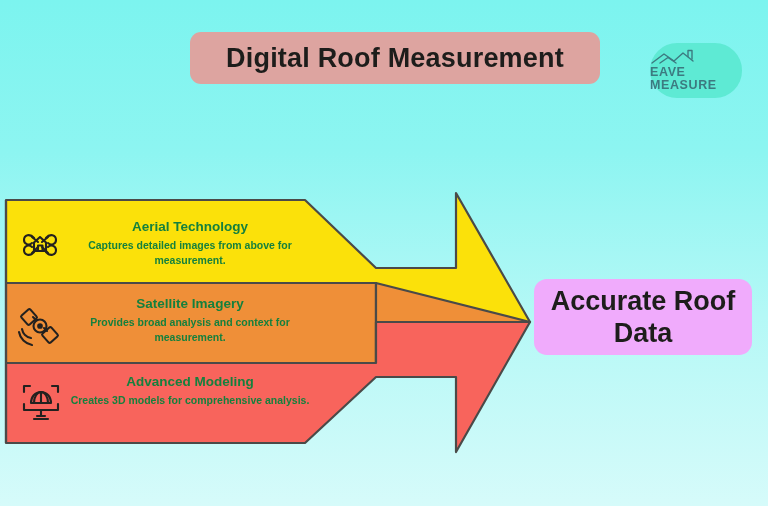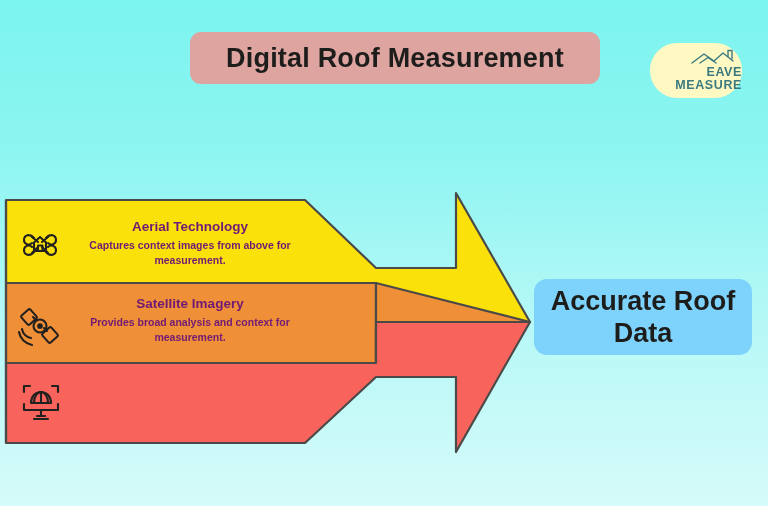--- a/index.html
+++ b/index.html
@@ -40,25 +40,25 @@
     white-space: nowrap;
   }
 
   
   #logo-pill {
     position: absolute;
     left: 650px;
     top: 43px;
     width: 92px;
     height: 55px;
-    background: #fef9c3;
+    background: #5eead4;
     border-radius: 27px;
     display: flex;
     flex-direction: column;
-    align-items: flex-end;
+    align-items: flex-start;
     justify-content: center;
   }
   #logo-house {
     display: block;
     margin-bottom: 0px;
   }
   .logo-word {
     font-size: 12.5px;
     font-weight: bold;
     color: #3c7a80;
@@ -70,21 +70,21 @@
   #arrow-svg {
     position: absolute;
     left: 0;
     top: 0;
   }
 
   
   .band-text {
     position: absolute;
     text-align: center;
-    color: #701a75;
+    color: #15803d;
     pointer-events: none;
   }
   .band-heading {
     font-size: 13.5px;
     font-weight: bold;
     line-height: 18px;
     margin: 0 0 2px 0;
   }
   .band-desc {
     font-size: 10.5px;
@@ -97,21 +97,21 @@
     position: absolute;
   }
 
   
   #result-box {
     position: absolute;
     left: 534px;
     top: 279px;
     width: 218px;
     min-height: 72px;
-    background: #7dd3fc;
+    background: #f0abfc;
     border-radius: 13px;
     display: flex;
     align-items: center;
     justify-content: center;
     padding: 6px 8px;
     box-sizing: border-box;
   }
   #result-text {
     font-size: 27px;
     font-weight: bold;
@@ -189,26 +189,30 @@
       <path d="M18 25 c0-6 3-11 7-11"></path>
       <path d="M32 25 c0-6 -3-11 -7-11"></path>
       <path d="M25 32 L25 38"></path>
       <path d="M18 41 L32 41"></path>
       <path d="M21 38 L29 38"></path>
     </g>
   </svg>
 
   <div class="band-text" style="left:62px; top:218px; width:256px;">
     <p class="band-heading">Aerial Technology</p>
-    <p class="band-desc">Captures context images from above for measurement.</p>
+    <p class="band-desc">Captures detailed images from above for measurement.</p>
   </div>
 
   <div class="band-text" style="left:62px; top:295px; width:256px;text-align:center;">
     <p class="band-heading">Satellite Imagery</p>
     <p class="band-desc">Provides broad analysis and context for measurement.</p>
   </div>
 
+  <div class="band-text" style="left:62px; top:373px; width:256px;">
+    <p class="band-heading">Advanced Modeling</p>
+    <p class="band-desc">Creates 3D models for comprehensive analysis.</p>
+  </div>
 
   <div id="result-box">
     <span id="result-text">Accurate Roof Data</span>
   </div>
 
 </div>
 
 </body></html>

